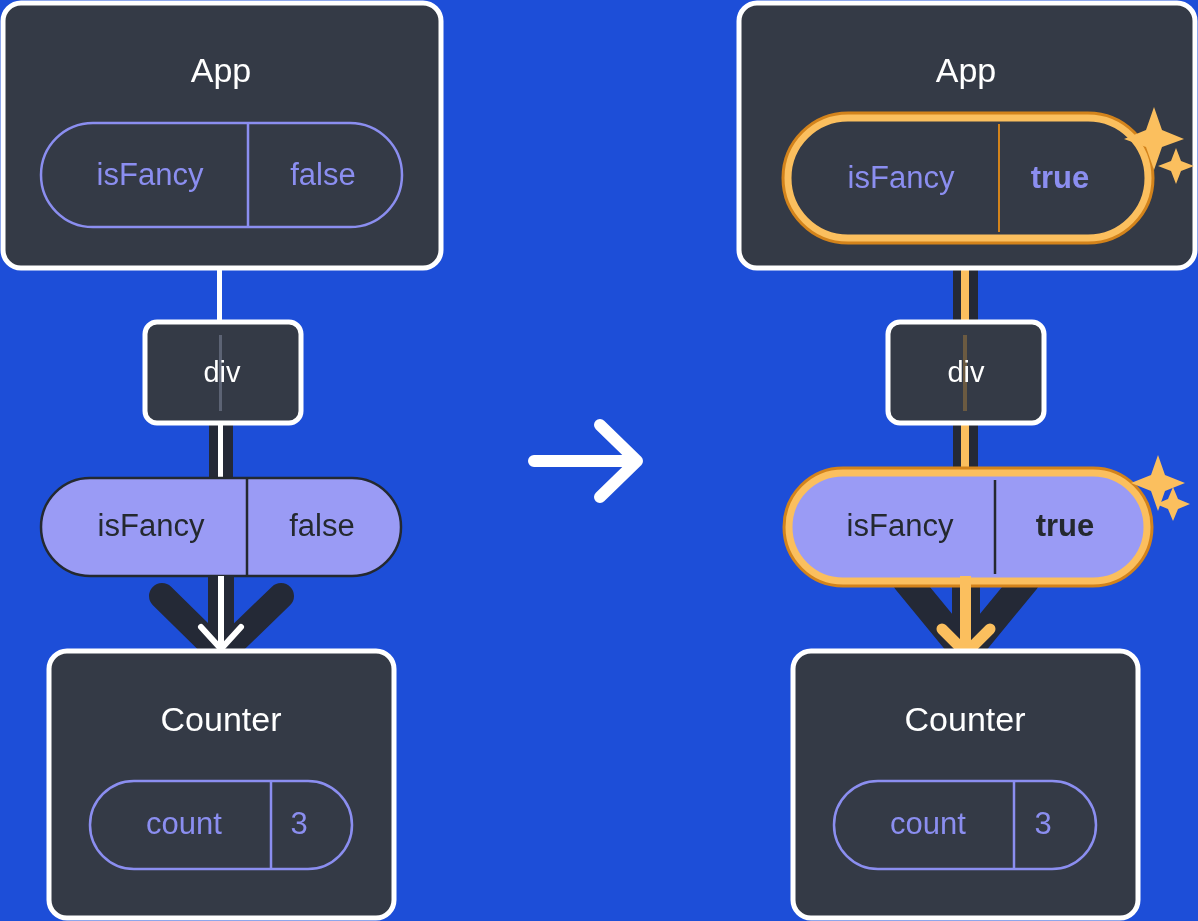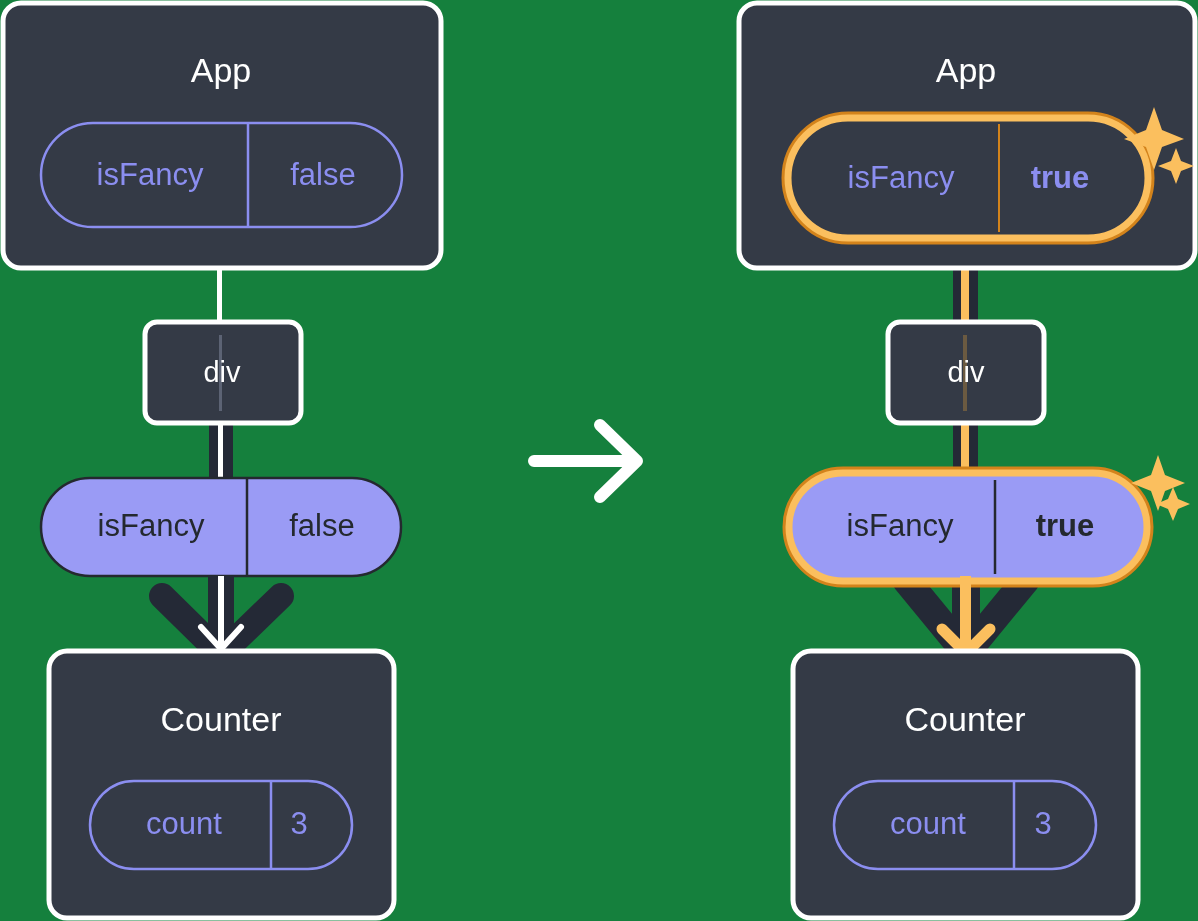--- a/index.html
+++ b/index.html
@@ -10,21 +10,21 @@
   body {
     width: 1198px;
     height: 921px;
     overflow: hidden;
     font-family: "Liberation Sans", sans-serif;
   }
   #stage {
     position: relative;
     width: 1198px;
     height: 921px;
-    background: #15803d;
+    background: #1d4ed8;
   }
   svg.diagram {
     position: absolute;
     top: 0;
     left: 0;
     width: 1198px;
     height: 921px;
     display: block;
   }
   .box-title {

